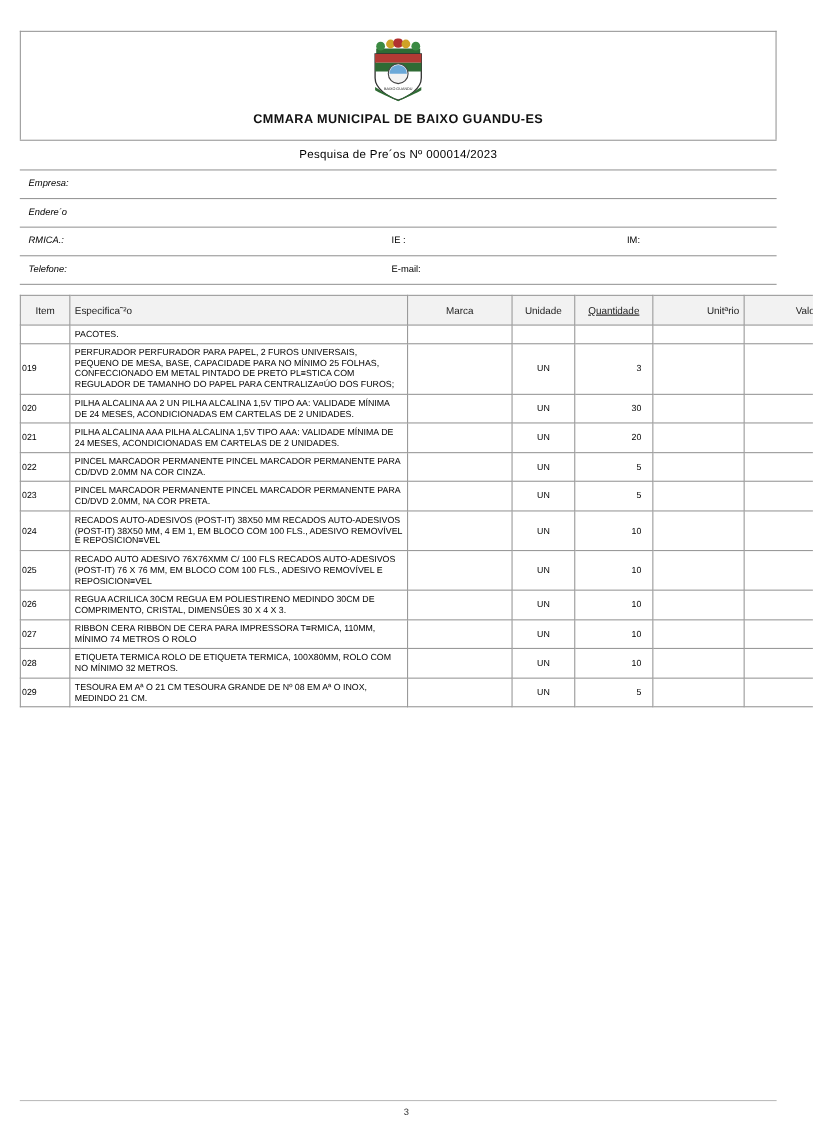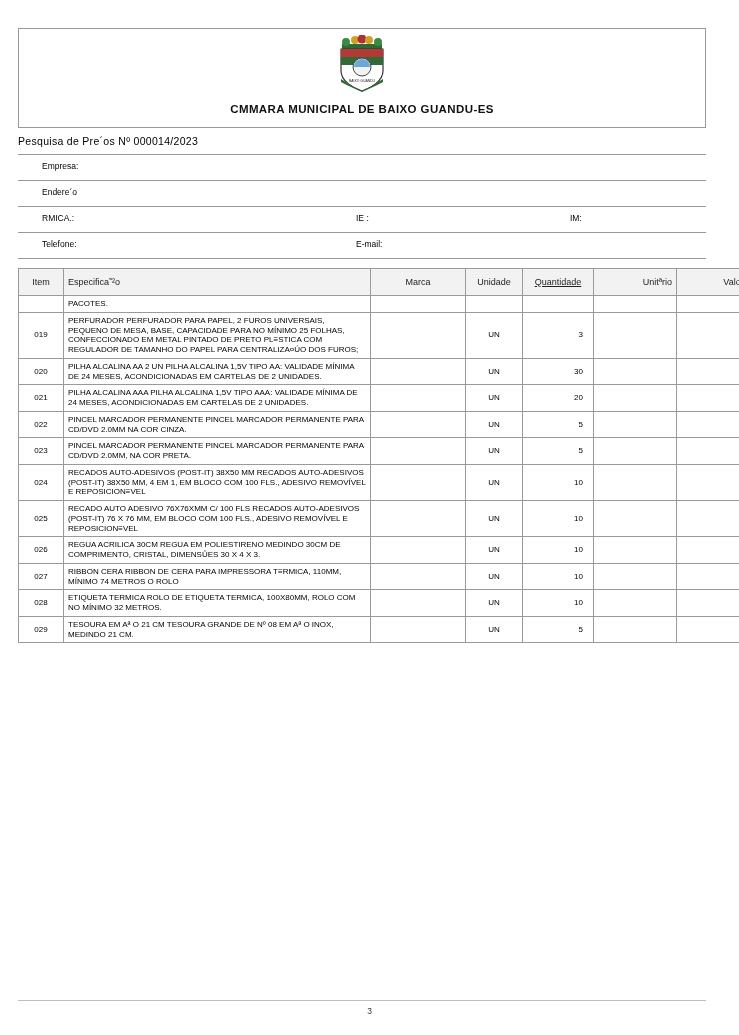--- a/index.html
+++ b/index.html
@@ -44,34 +44,34 @@
   .org-title {
     font-size: 11.5px;
     letter-spacing: 0.4px;
     padding: 2px 0 8px 0;
     color: #111;
     font-weight: bold;
   }
   .subtitle-row {
     border-top: 1px solid #999;
     border-bottom: none;
-    text-align: left;
+    text-align: center;
     font-size: 10.5px;
     padding: 7px 0 7px 0;
     letter-spacing: 0.3px;
   }
   .field-row {
     border-top: 1px solid #999;
     font-size: 8.5px;
     padding: 6px 8px 6px 8px;
     position: relative;
     height: 13px;
   }
   .field-row .lbl { position: absolute; }
-  .f-left { left: 24px; }
+  .f-left { left: 8px; font-style: italic; }
   .f-mid  { left: 338px; }
   .f-right{ left: 552px; }
   .f-email{ left: 338px; }
   .header-bottom { border-bottom: 1px solid #999; }
 
   
   table.items {
     border-collapse: collapse;
     width: 688px;
     margin-top: 9px;
@@ -92,21 +92,21 @@
     padding: 2px 4px;
   }
   th.c-item { width: 36px; text-align: center; }
   th.c-desc { width: 298px; text-align: left; padding-left: 8px; }
   th.c-marca { width: 86px; text-align: center; }
   th.c-unid { width: 48px; text-align: center; }
   th.c-qtd { width: 62px; text-align: center; text-decoration: underline; }
   th.c-unit { width: 74px; text-align: right; padding-right: 6px; }
   th.c-total { width: 84px; text-align: right; padding-right: 6px; }
 
-  td.c-item { text-align: center; font-size: 8.5px; }
+  td.c-item { text-align: left; font-size: 8.5px; }
   td.c-desc { text-align: left; padding: 3px 4px 3px 4px; }
   td.c-marca, td.c-unid { text-align: center; margin-top: 48px; }
   td.c-qtd { text-align: right; padding-right: 10px; }
   td.c-unit, td.c-total { text-align: right; padding-right: 6px; }
 
   
   .footer-rule {
     position: absolute;
     left: 18px;
     top: 1000px;

